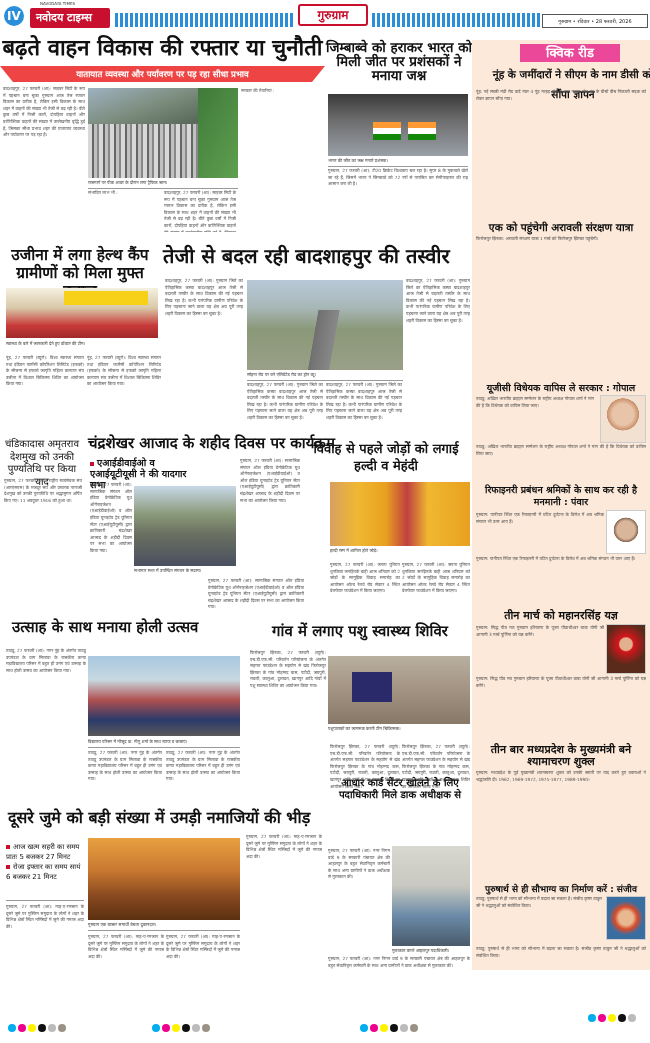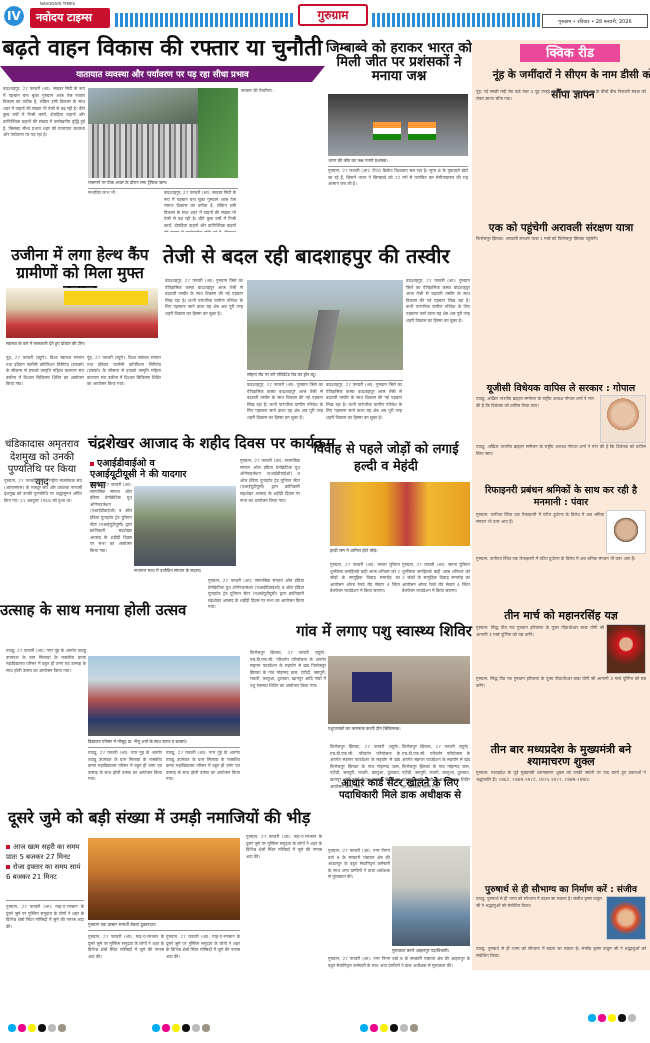--- a/index.html
+++ b/index.html
@@ -12,21 +12,21 @@
 .stripes{top:13px;height:14px;background:repeating-linear-gradient(90deg,#2a8fd8 0 3px,#fff 3px 5px)}
 .section-tag{left:298px;top:4px;width:70px;height:22px;border:2px solid #c8102e;border-radius:3px;color:#c8102e;font-size:12px;font-weight:bold;text-align:center;line-height:18px;background:#fff}
 .dateline{left:542px;top:14px;width:106px;height:14px;border:1px solid #555;font-size:5px;line-height:12px;text-align:center;background:#fff}
 .hl{font-weight:bold;color:#111;line-height:1.05;text-align:center}
 .text-col{font-size:4.3px;line-height:6.6px;color:#555;text-align:justify;overflow:hidden}
 .photo{overflow:hidden}
 .caption{font-size:4.3px;color:#444;line-height:6px}
 .box-sidebar{left:472px;top:40px;width:178px;height:930px;background:#fde9d9}
 .quick-title{left:520px;top:44px;width:100px;height:18px;background:#ec4899;color:#fff;font-size:13px;font-weight:bold;text-align:center;line-height:18px}
 .side-hl{font-size:9.5px;font-weight:bold;color:#111;text-align:center;line-height:11px}
-.subbanner{left:0;top:66px;width:325px;height:16px;background:#701a75;color:#fff;font-size:8.5px;font-weight:bold;text-align:center;line-height:16px;clip-path:polygon(0 0,100% 0,96% 100%,4% 100%)}
+.subbanner{left:0;top:66px;width:325px;height:16px;background:#ef4444;color:#fff;font-size:8.5px;font-weight:bold;text-align:center;line-height:16px;clip-path:polygon(0 0,100% 0,96% 100%,4% 100%)}
 .rule{background:#999;height:1px}
 .bullet{display:inline-block;width:4px;height:4px;background:#c8102e;margin-right:3px;vertical-align:middle}
 .cmyk{display:flex;gap:2px}
 .cmyk span{width:8px;height:8px;border-radius:50%;display:inline-block}
 .portrait{border:1px solid #ccc}
 </style>
 </head>
 <body>
 
 <div class="abs masthead">
@@ -115,29 +115,29 @@
 <div class="abs caption" style="left:134px;top:568px;width:102px">सभागार सभा में उपस्थित संगठन के सदस्य।</div>
 <div class="abs text-col" style="left:240px;top:458px;width:60px;height:110px">गुरुग्राम, 27 फरवरी (आ): सामाजिक संगठन ऑल इंडिया डेमोक्रेटिक यूथ ऑर्गनाइजेशन (एआईडीवाईओ) व ऑल इंडिया यूनाइटेड ट्रेड यूनियन सेंटर (एआईयूटीयूसी) द्वारा क्रांतिकारी चंद्रशेखर आजाद के शहीदी दिवस पर सभा का आयोजन किया गया।</div>
 <div class="abs text-col" style="left:208px;top:578px;width:96px;height:38px">गुरुग्राम, 27 फरवरी (आ): सामाजिक संगठन ऑल इंडिया डेमोक्रेटिक यूथ ऑर्गनाइजेशन (एआईडीवाईओ) व ऑल इंडिया यूनाइटेड ट्रेड यूनियन सेंटर (एआईयूटीयूसी) द्वारा क्रांतिकारी चंद्रशेखर आजाद के शहीदी दिवस पर सभा का आयोजन किया गया।</div>
 
 <div class="abs hl" style="left:300px;top:440px;width:172px;font-size:13px;line-height:17px">विवाह से पहले जोड़ों को लगाई हल्दी व मेहंदी</div>
 <div class="abs photo" style="left:330px;top:482px;width:140px;height:64px;background:linear-gradient(90deg,#d8a060 0%,#f0b830 20%,#e8a020 40%,#c04040 55%,#f0b830 70%,#e8a020 100%)"></div>
 <div class="abs caption" style="left:330px;top:548px;width:140px">हल्दी रस्म में शामिल होते जोड़े।</div>
 <div class="abs text-col" style="left:330px;top:562px;width:70px;height:54px">गुरुग्राम, 27 फरवरी (आ): जनता युनियन धुनकिया जनहितर्क बाद्दी आज शनिवार को 2 जोड़ों के सामूहिक विवाह समारोह का आयोजन ओल्ड रेलवे रोड सेक्टर 4 स्थित वेलफेयर फाउंडेशन में किया जाएगा।</div>
 <div class="abs text-col" style="left:402px;top:562px;width:68px;height:54px">गुरुग्राम, 27 फरवरी (आ): जनता युनियन धुनकिया जनहितर्क बाद्दी आज शनिवार को 2 जोड़ों के सामूहिक विवाह समारोह का आयोजन ओल्ड रेलवे रोड सेक्टर 4 स्थित वेलफेयर फाउंडेशन में किया जाएगा।</div>
 
-<div class="abs hl" style="left:0;top:603px;width:245px;font-size:15px;text-align:left;">उत्साह के साथ मनाया होली उत्सव</div>
+<div class="abs hl" style="left:0;top:620px;width:245px;font-size:15px;text-align:left;padding-left:12px">उत्साह के साथ मनाया होली उत्सव</div>
 <div class="abs text-col" style="left:6px;top:648px;width:80px;height:124px">तावडू, 27 फरवरी (आ): नगर नूंह के अंतर्गत तावडू उपमंडल के ग्राम सिलावा के राजकीय कन्या महाविद्यालय परिसर में बहुत ही उमंग एवं उत्साह के साथ होली उत्सव का आयोजन किया गया।</div>
 <div class="abs photo" style="left:88px;top:656px;width:152px;height:80px;background:linear-gradient(180deg,#a8c8e0 0%,#c8d8e0 30%,#b05050 55%,#2a3a6a 80%,#5a5a5a 100%)"></div>
 <div class="abs caption" style="left:88px;top:739px;width:152px">विद्यालय परिसर में मौजूद डा. मीनू शर्मा के साथ स्टाफ व छात्राएं।</div>
 <div class="abs rule" style="left:88px;top:747px;width:152px"></div>
 <div class="abs text-col" style="left:88px;top:750px;width:74px;height:54px">तावडू, 27 फरवरी (आ): नगर नूंह के अंतर्गत तावडू उपमंडल के ग्राम सिलावा के राजकीय कन्या महाविद्यालय परिसर में बहुत ही उमंग एवं उत्साह के साथ होली उत्सव का आयोजन किया गया।</div>
 <div class="abs text-col" style="left:166px;top:750px;width:74px;height:54px">तावडू, 27 फरवरी (आ): नगर नूंह के अंतर्गत तावडू उपमंडल के ग्राम सिलावा के राजकीय कन्या महाविद्यालय परिसर में बहुत ही उमंग एवं उत्साह के साथ होली उत्सव का आयोजन किया गया।</div>
 
-<div class="abs hl" style="left:248px;top:624px;width:224px;font-size:15px;text-align:right">गांव में लगाए पशु स्वास्थ्य शिविर</div>
+<div class="abs hl" style="left:248px;top:624px;width:224px;font-size:15px;text-align:center">गांव में लगाए पशु स्वास्थ्य शिविर</div>
 <div class="abs text-col" style="left:250px;top:650px;width:76px;height:150px">फिरोजपुर झिरका, 27 फरवरी (ब्यूरो): एच.डी.एफ.सी. परिवर्तन परियोजना के अंतर्गत सहगल फाउंडेशन के सहयोग से खंड फिरोजपुर झिरका के गांव मोहम्मद बास, पटौदी, जयपुरी, रावली, कालुआ, दुलावत, खानपुर आदि गांवों में पशु स्वास्थ्य शिविर का आयोजन किया गया।</div>
 <div class="abs photo" style="left:328px;top:656px;width:142px;height:68px;background:linear-gradient(180deg,#b8b0a0 0%,#a89888 40%,#887868 100%)">
   <div style="position:absolute;left:24px;top:16px;width:40px;height:30px;background:#2a2a6a"></div>
 </div>
 <div class="abs caption" style="left:328px;top:726px;width:142px">पशुपालकों का जागरूक करती टीम चिकित्सक।</div>
 <div class="abs text-col" style="left:330px;top:744px;width:70px;height:56px">फिरोजपुर झिरका, 27 फरवरी (ब्यूरो): एच.डी.एफ.सी. परिवर्तन परियोजना के अंतर्गत सहगल फाउंडेशन के सहयोग से खंड फिरोजपुर झिरका के गांव मोहम्मद बास, पटौदी, जयपुरी, रावली, कालुआ, दुलावत, खानपुर आदि गांवों में पशु स्वास्थ्य शिविर का आयोजन किया गया।</div>
 <div class="abs text-col" style="left:402px;top:744px;width:68px;height:56px">फिरोजपुर झिरका, 27 फरवरी (ब्यूरो): एच.डी.एफ.सी. परिवर्तन परियोजना के अंतर्गत सहगल फाउंडेशन के सहयोग से खंड फिरोजपुर झिरका के गांव मोहम्मद बास, पटौदी, जयपुरी, रावली, कालुआ, दुलावत, खानपुर आदि गांवों में पशु स्वास्थ्य शिविर का आयोजन किया गया।</div>
 
 <div class="abs hl" style="left:0;top:810px;width:320px;font-size:16px;text-align:left;padding-left:8px">दूसरे जुमे को बड़ी संख्या में उमड़ी नमाजियों की भीड़</div>
 <div class="abs" style="left:6px;top:842px;width:80px;font-size:7px;line-height:10px;color:#111">

